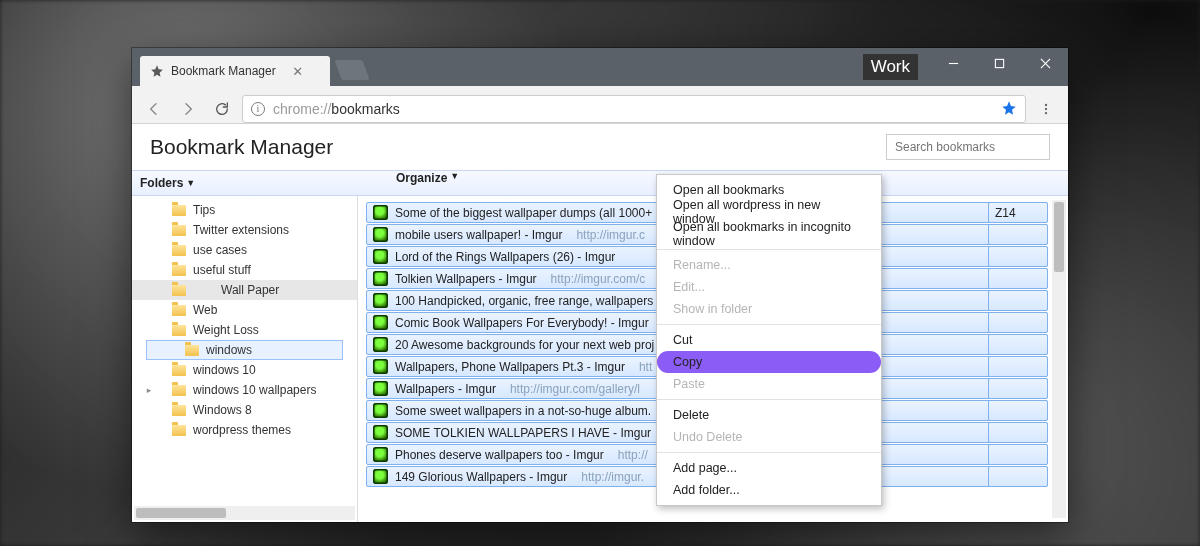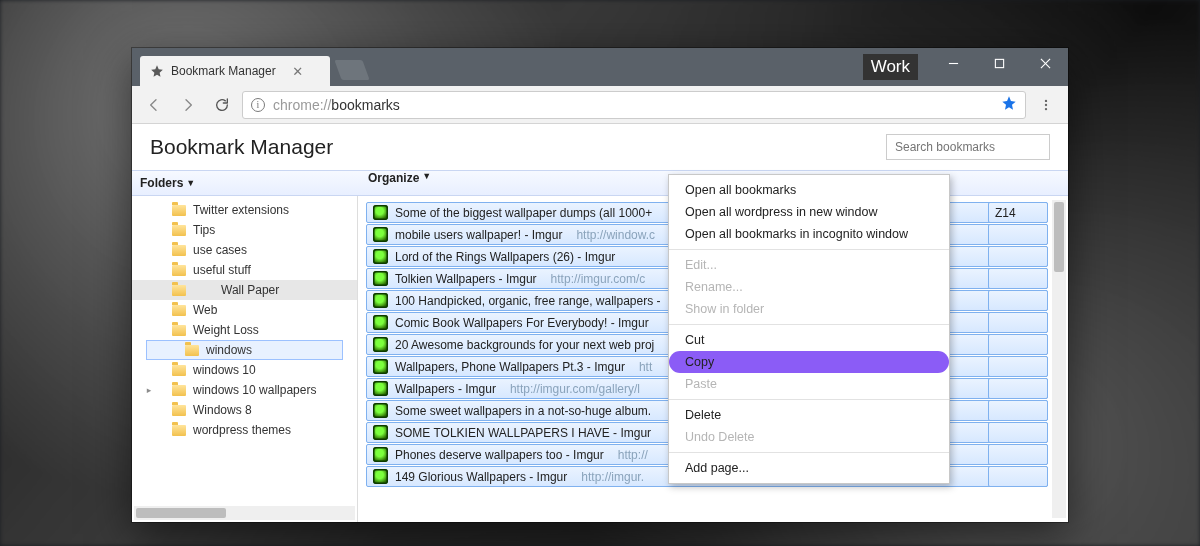--- a/index.html
+++ b/index.html
@@ -65,21 +65,21 @@
     display:flex;align-items:center;justify-content:center;
     color:#fff;
   }
   .win-ctrls svg { width: 11px; height: 11px; stroke:#fff; stroke-width:1.2; fill:none; }
 
   
   .toolbar {
     height: 38px;
     background: #f2f2f2;
     border-bottom: 1px solid #d4d4d4;
-    display: flex; align-items: center;
+    display: flex; align-items: flex-end;
     padding: 0 8px;
     gap: 6px;
   }
   .nav-icon { width: 28px; height:28px; display:flex;align-items:center;justify-content:center; color:#888; border-radius:14px;}
   .nav-icon.enabled { color:#555; }
   .nav-icon svg { width:16px;height:16px; stroke:currentColor; stroke-width:2; fill:none; stroke-linecap:round; stroke-linejoin:round;}
   .omnibox {
     flex: 1;
     height: 28px;
     border: 1px solid #ccc;
@@ -114,20 +114,21 @@
     margin-left:auto; height:26px; width:164px;
     border:1px solid #ccc; padding:0 8px; font-size:12px; color:#333;
   }
 
   .panel-headers {
     height: 26px;
     background: linear-gradient(#f6f9ff,#e8efff);
     border-top:1px solid #c9d6f2;
     border-bottom:1px solid #c9d6f2;
     display:flex;
+    gap:28px;
   }
   .ph-left { width: 226px; padding-left:8px; display:flex;align-items:center;font-weight:600;font-size:12px;color:#222;}
   .ph-right{ flex:1; padding-left:10px; display:flex;align-items:flex-start;font-weight:600;font-size:12px;color:#222;}
   .ph-caret { font-size:9px; margin-left:3px;}
 
   .panes {
     flex:1; display:flex; min-height:0;
     position: relative;
   }
   .folders-pane {
@@ -192,23 +193,23 @@
 
   .vscroll {
     position:absolute; right:2px; top:4px; bottom:4px; width:14px;
     background:#efefef;
   }
   .vscroll .thumb { position:absolute; left:2px; right:2px; top:2px; height:70px; background:#bdbdbd; border-radius:2px;}
 
   
   .ctx {
     position:absolute;
-    left: 536px;   
+    left: 524px;   
     top: 126px;
-    width: 282px;
+    width: 226px;
     background:#fff;
     border:1px solid #c8c8c8;
     box-shadow: 2px 3px 7px rgba(0,0,0,.25);
     font-size: 12.5px;
     color:#222;
     padding: 4px 0;
     z-index: 30;
   }
   .ctx .mi { height:22px; display:flex; align-items:center; padding:0 16px; }
   .ctx .mi.disabled { color:#b5b5b5; }
@@ -307,25 +308,25 @@
           <span class="ph-caret">▼</span>
       </div>
     </div>
 
     <div class="panes">
 
       <div class="folders-pane" id="folders-pane">
 
         <div class="row">
             <span class="folder-ico"></span>
+            <span>Tips</span>
+          </div>
+          <div class="row">
+            <span class="folder-ico"></span>
             <span>Twitter extensions</span>
-          </div>
-          <div class="row">
-            <span class="folder-ico"></span>
-            <span>Tips</span>
           </div>
           <div class="row">
             <span class="folder-ico"></span>
             <span>use cases</span>
           </div>
           <div class="row">
             <span class="folder-ico"></span>
             <span>useful stuff</span>
           </div>
           <div class="row sel-a">
@@ -368,21 +369,21 @@
 
       <div class="bookmarks-pane" id="bookmarks-pane">
 
         <div class="bk-row">
             <span class="fav"></span>
             <span class="bk-title">Some of the biggest wallpaper dumps (all 1000+</span>
           </div>
           <div class="bk-row">
             <span class="fav"></span>
             <span class="bk-title">mobile users wallpaper! - Imgur</span>
-            <span class="bk-url">http://window.c</span>
+            <span class="bk-url">http://imgur.c</span>
           </div>
           <div class="bk-row">
             <span class="fav"></span>
             <span class="bk-title">Lord of the Rings Wallpapers (26) - Imgur</span>
           </div>
           <div class="bk-row">
             <span class="fav"></span>
             <span class="bk-title">Tolkien Wallpapers - Imgur</span>
             <span class="bk-url">http://imgur.com/c</span>
           </div>
@@ -446,27 +447,28 @@
           </div>
       </div>
     </div>
   </div>
 
   <div class="ctx">
     <div class="mi">Open all bookmarks</div>
     <div class="mi">Open all wordpress in new window</div>
     <div class="mi">Open all bookmarks in incognito window</div>
     <hr>
+    <div class="mi disabled">Rename...</div>
     <div class="mi disabled">Edit...</div>
-    <div class="mi disabled">Rename...</div>
     <div class="mi disabled">Show in folder</div>
     <hr>
     <div class="mi">Cut</div>
     <div class="mi hover">Copy</div>
     <div class="mi disabled">Paste</div>
     <hr>
     <div class="mi">Delete</div>
     <div class="mi disabled">Undo Delete</div>
     <hr>
     <div class="mi">Add page...</div>
+    <div class="mi">Add folder...</div>
   </div>
 
 </div>
 
 </body></html>

